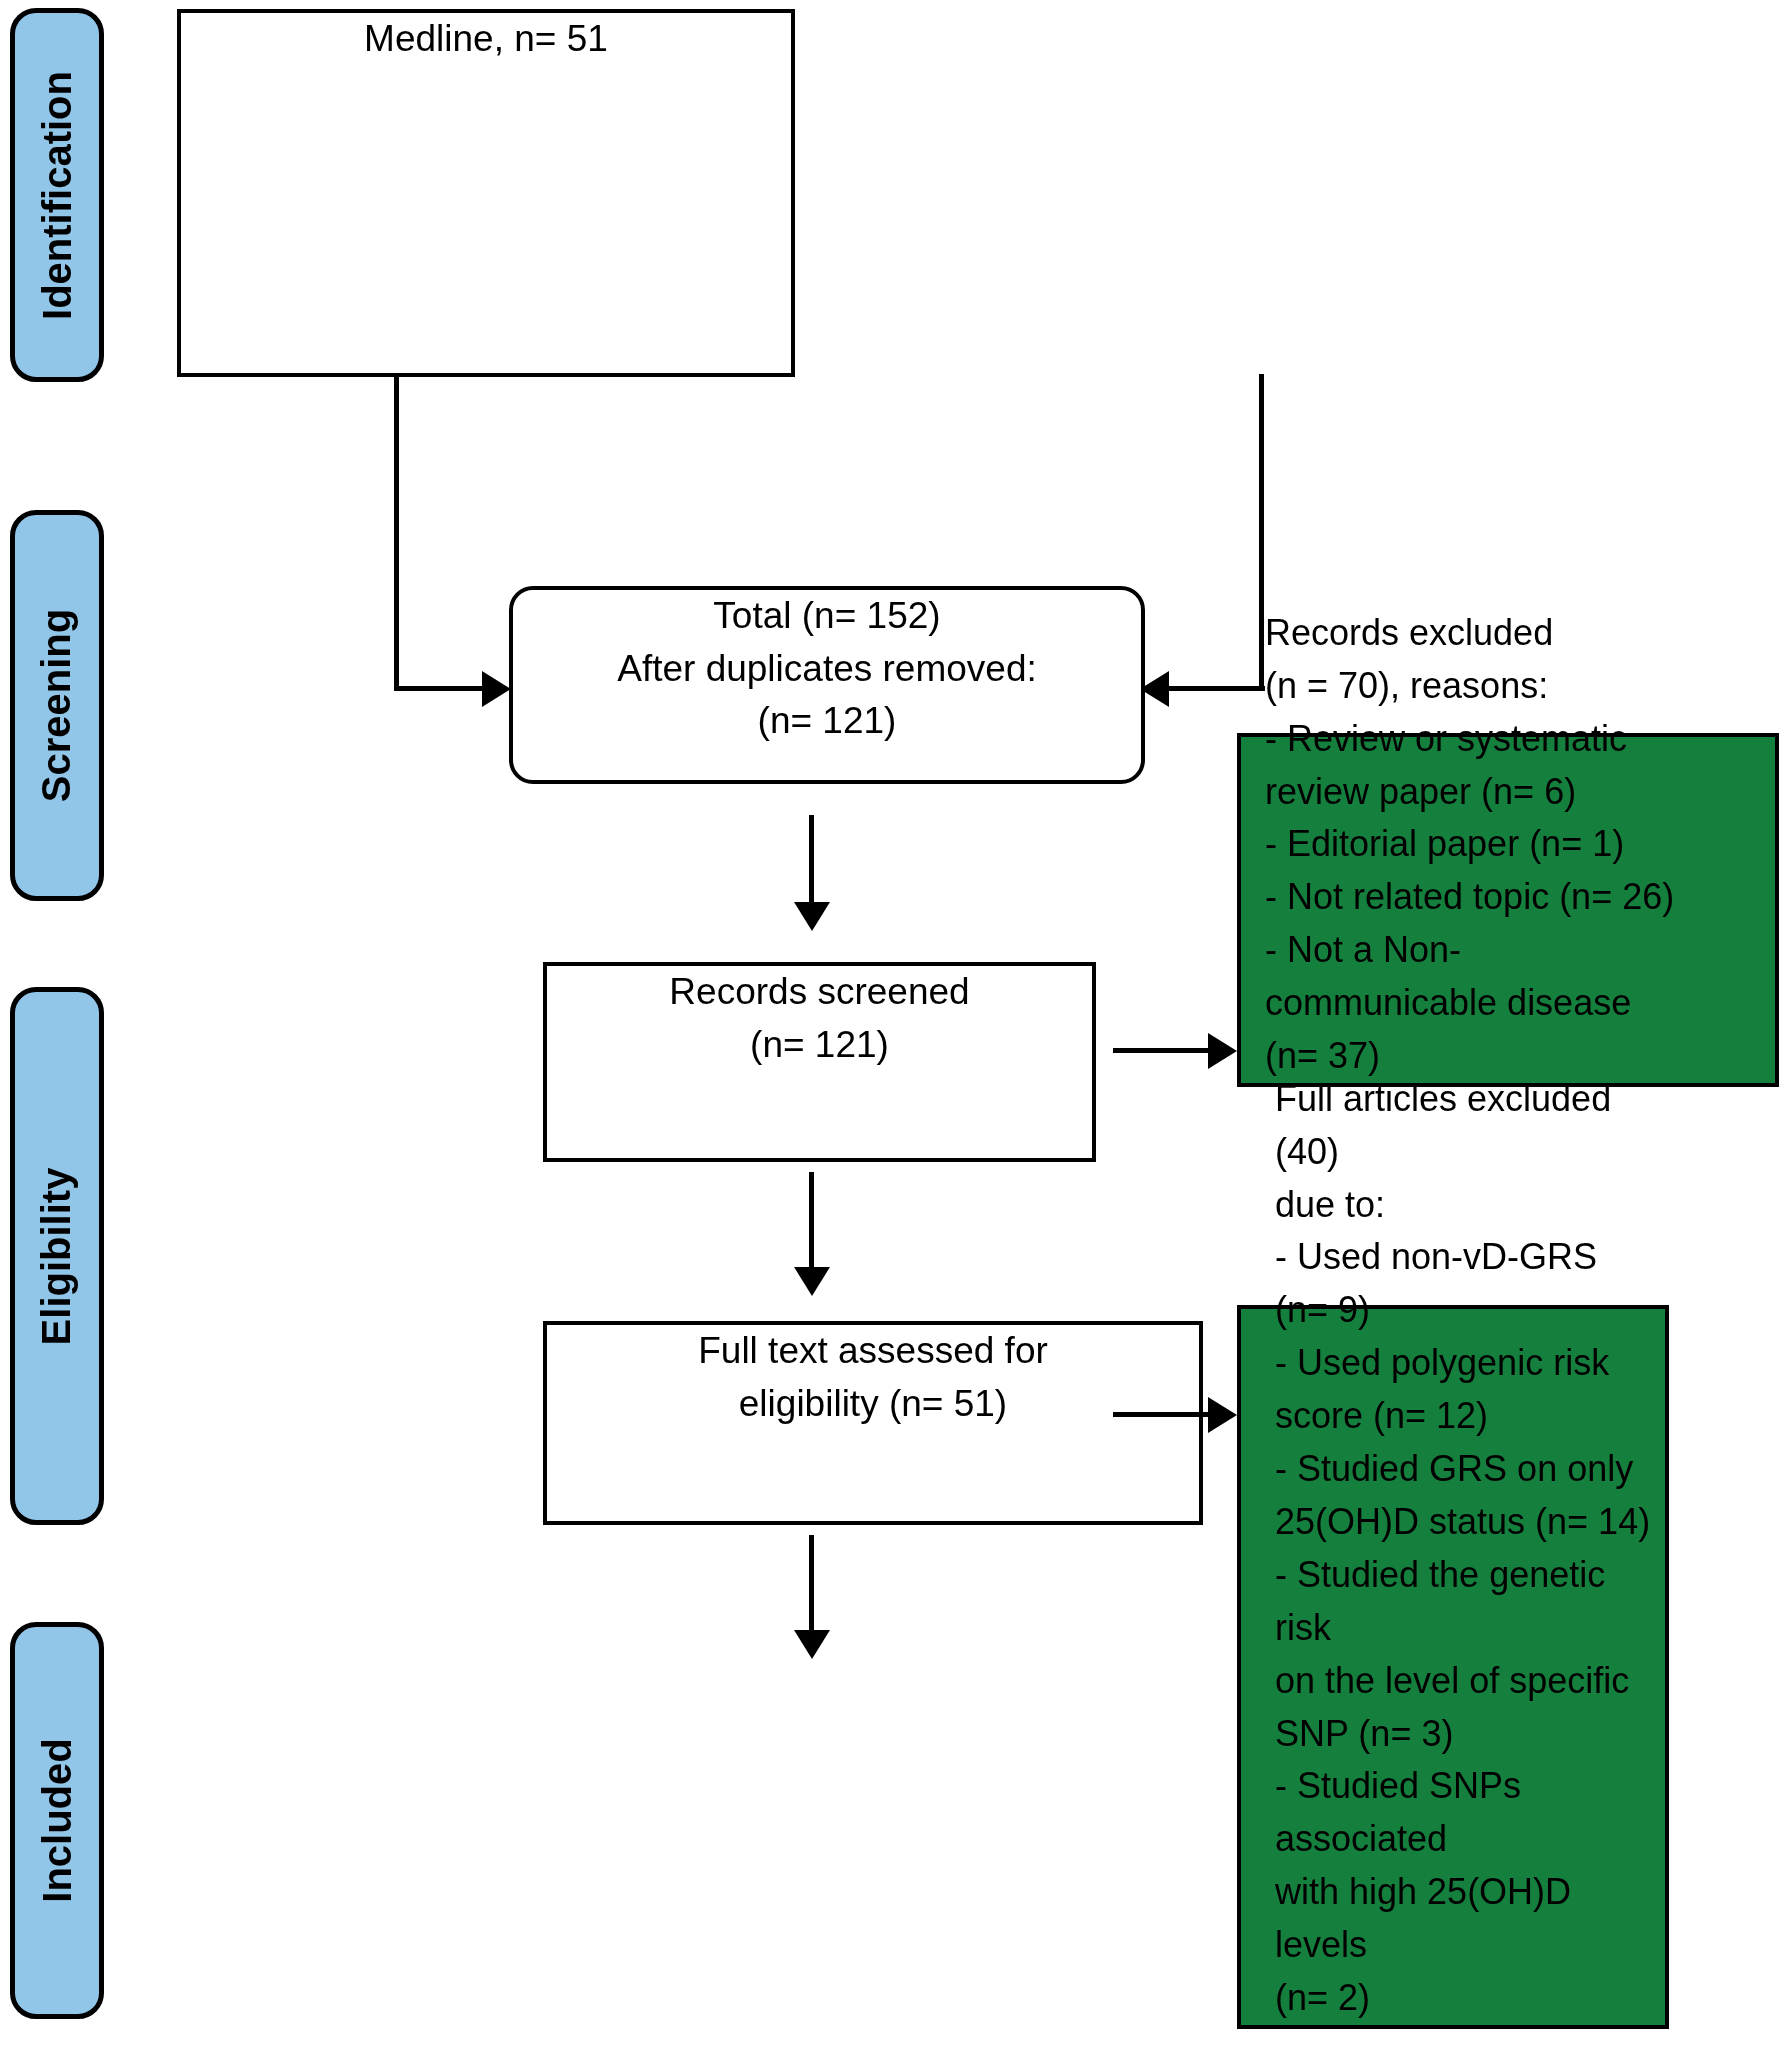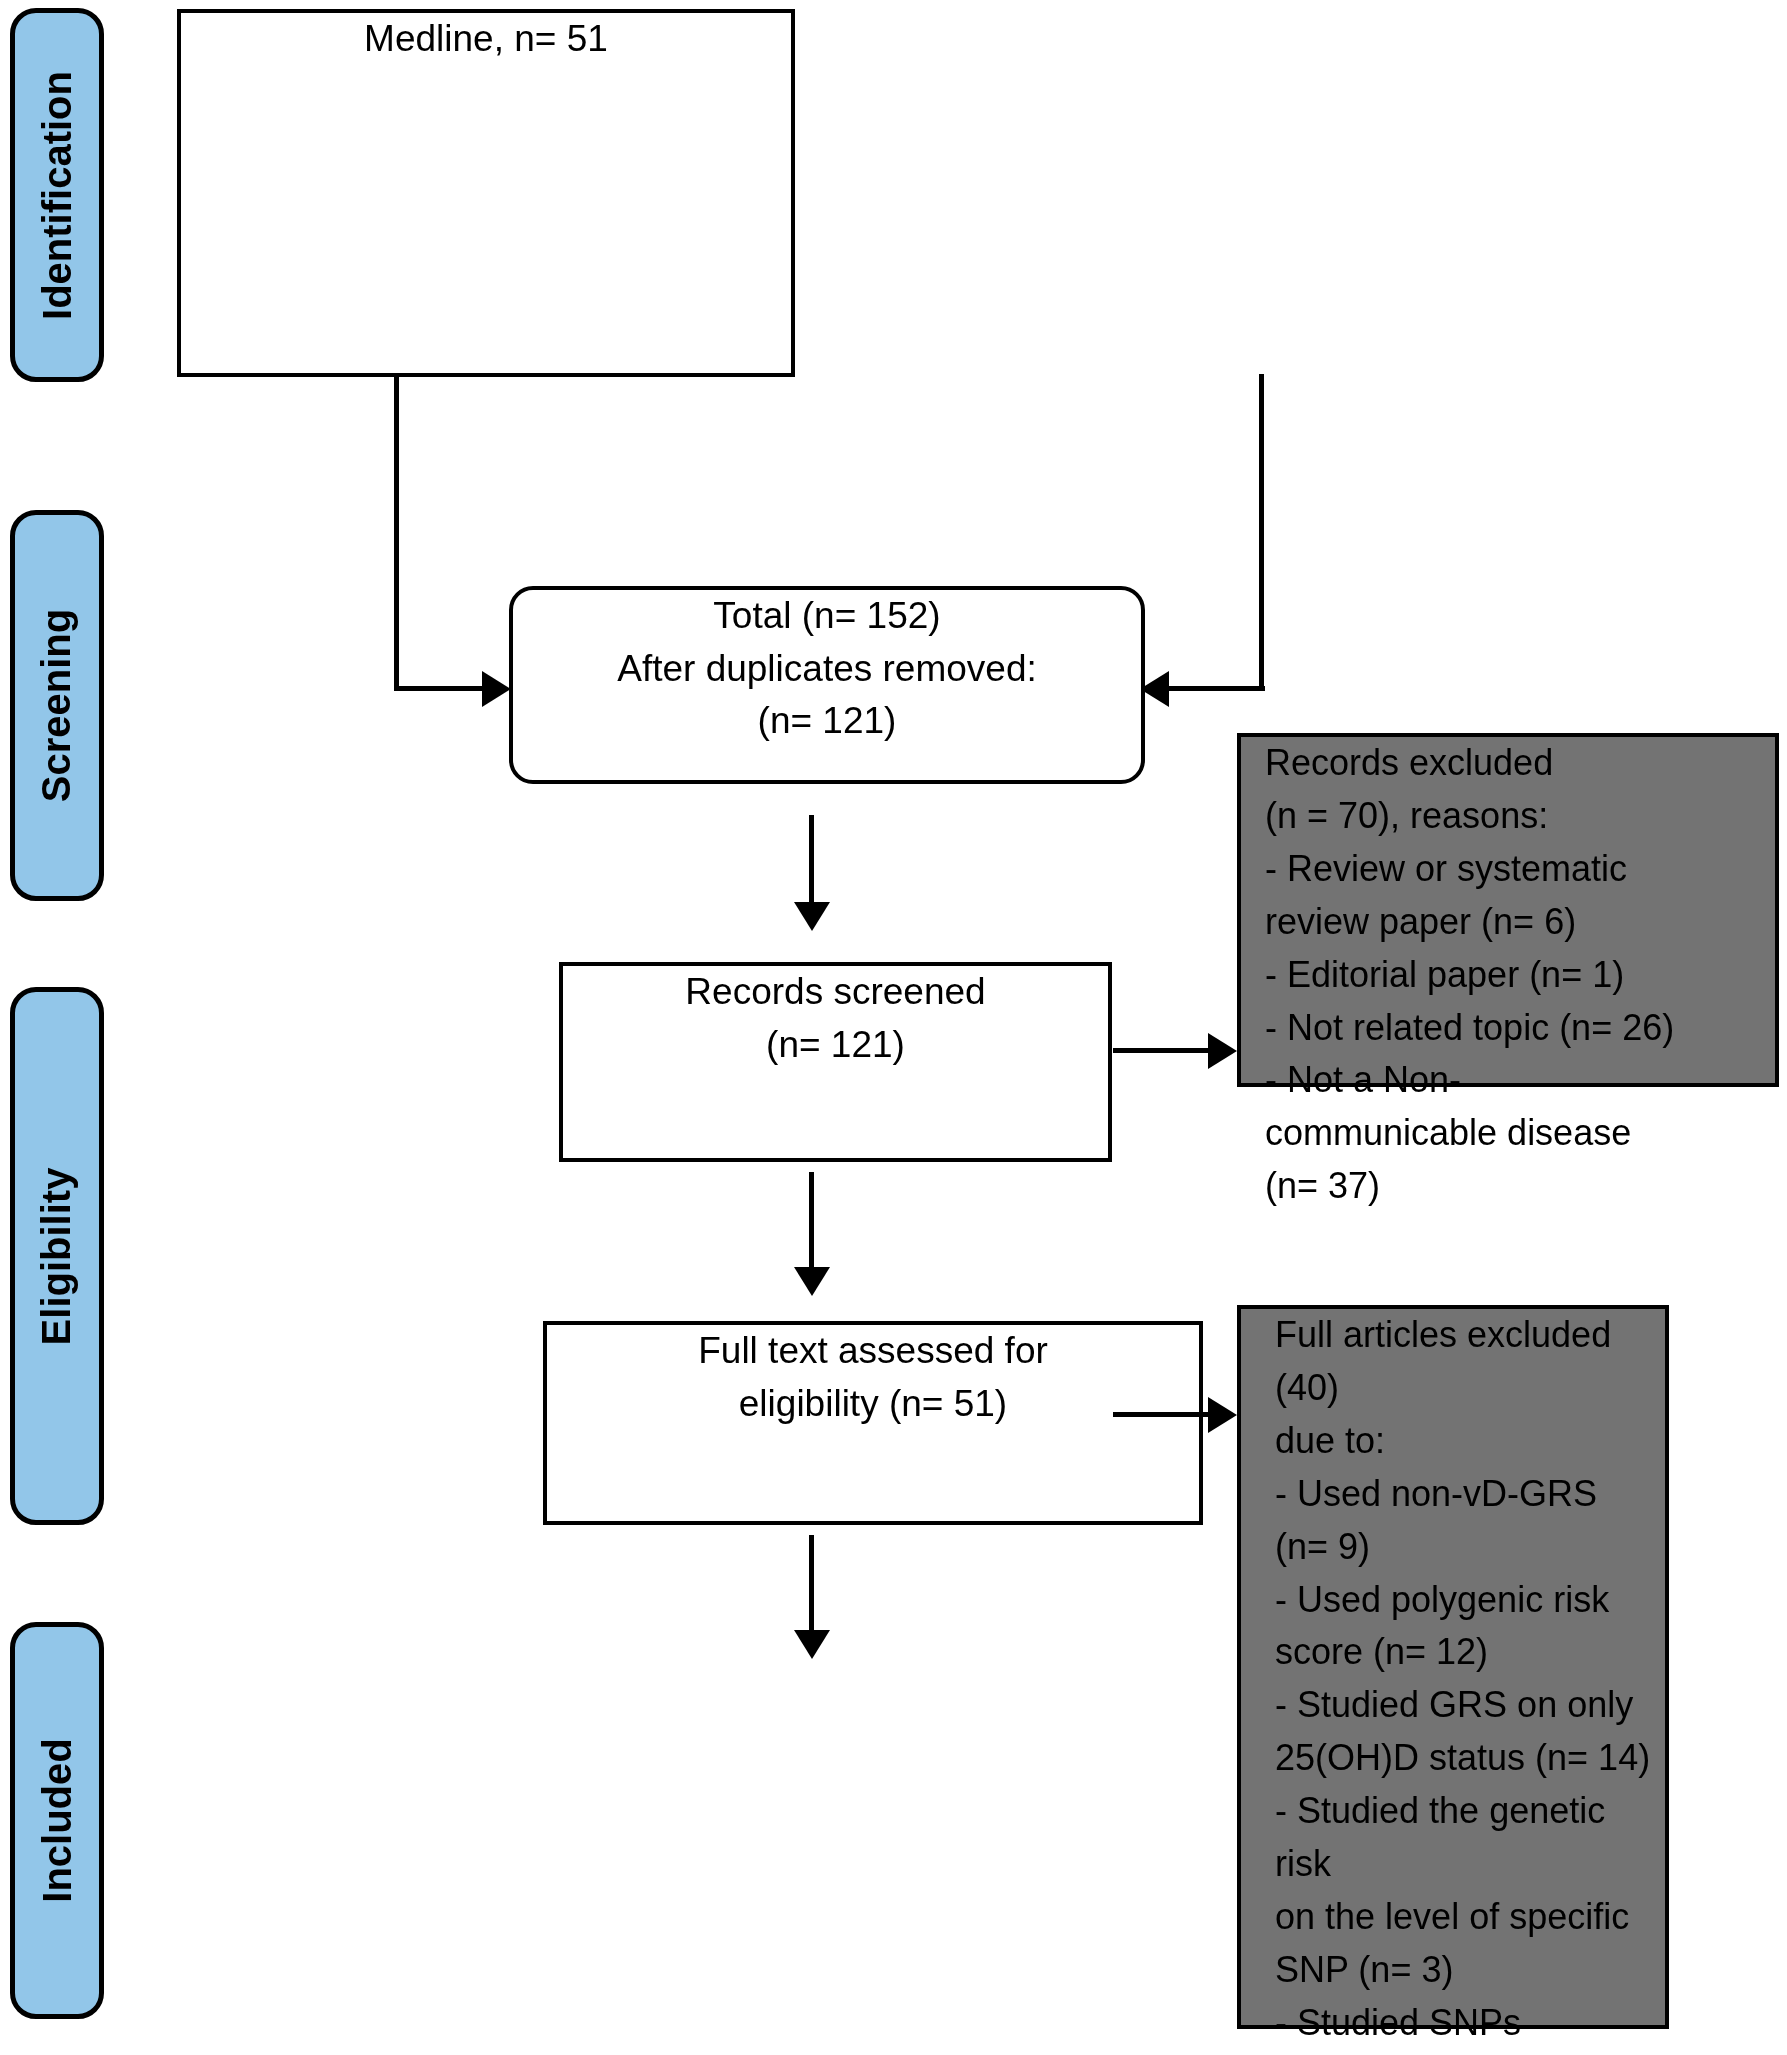--- a/index.html
+++ b/index.html
@@ -52,25 +52,25 @@
   .flow-box .box-text {
     font-size: 37px;
     line-height: 1.42;
     white-space: pre-line;
     padding: 0 10.2px;
   }
 
   
   .excl-box {
     position: absolute;
-    background: #737373;
+    background: #15803d;
     border: 4.5px solid #000000;
     box-sizing: border-box;
     display: flex;
-    align-items: flex-start;
+    align-items: flex-end;
     justify-content: flex-start;
     text-align: left;
     color: #000000;
   }
   .excl-box .box-text {
     font-size: 36px;
     line-height: 1.47;
     white-space: pre-line;
     padding: 0 5.7px 0 24px;
   }
@@ -145,21 +145,21 @@
 
   <div class="flow-box" style="left:509px; top:586px; width:636px; height:198px;border-radius:24px;">
     <span class="box-text">Total (n= 152)
 After duplicates removed:
 (n= 121)</span>
   </div>
 
   <div class="conn conn-v" style="left:809px; top:815px; height:96px;"></div>
   <div class="arrow-down" style="left:794px; top:902px;"></div>
 
-  <div class="flow-box" style="left:543px; top:962px; width:553px; height:200px;margin-left:16px;">
+  <div class="flow-box" style="left:543px; top:962px; width:553px; height:200px;">
     <span class="box-text">Records screened
 (n= 121)</span>
   </div>
 
   <div class="conn conn-h" style="left:1113px; top:1048px; width:99px;"></div>
   <div class="arrow-right" style="left:1208px; top:1033px;"></div>
 
   <div class="conn conn-v" style="left:809px; top:1172px; height:103px;"></div>
   <div class="arrow-down" style="left:794px; top:1267px;"></div>
 

